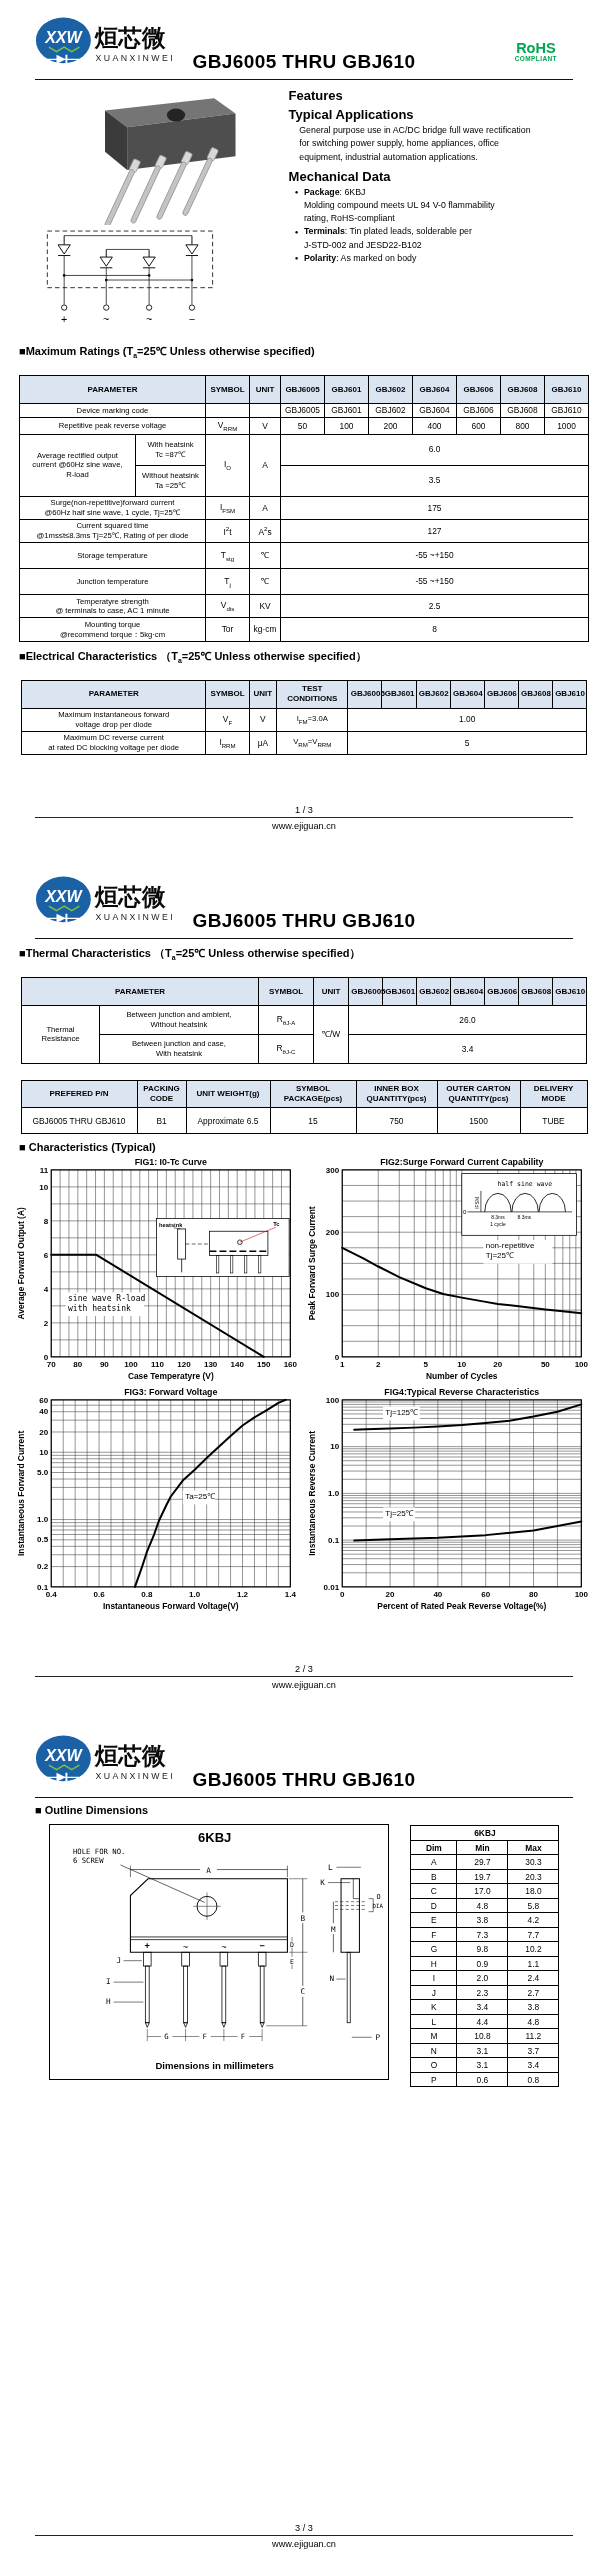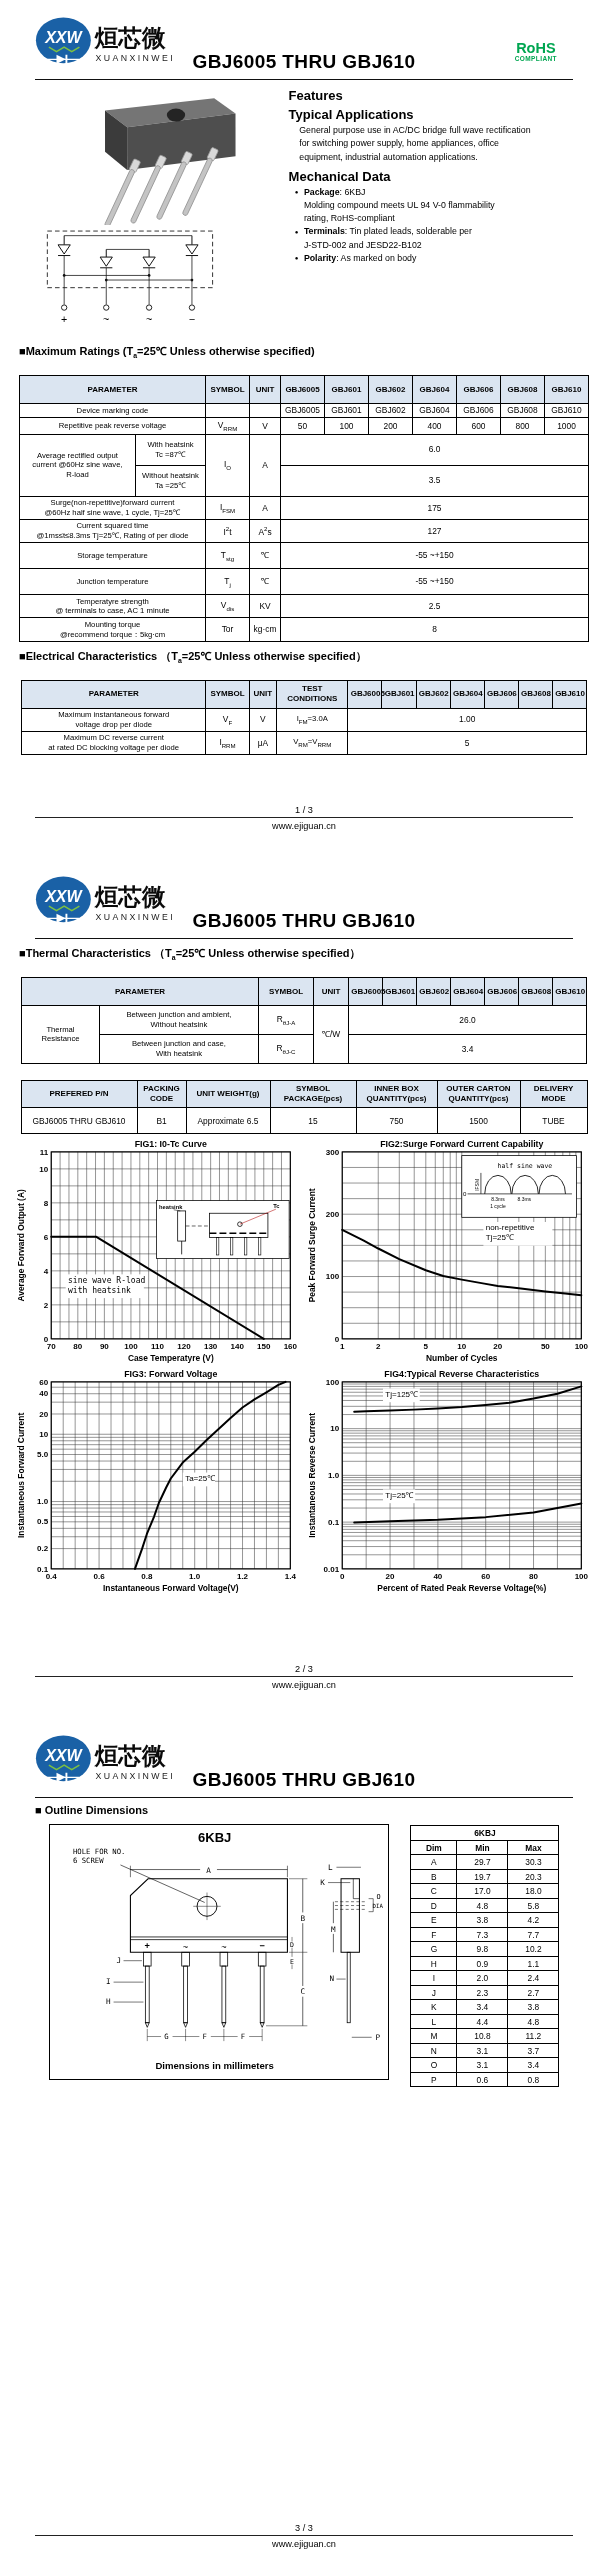--- a/index.html
+++ b/index.html
@@ -486,20 +486,23 @@
           <td>B1</td>
         <td>Approximate  6.5</td>
           <td>15</td>
         <td>750</td>
           <td>1500</td>
         <td>TUBE</td>
       </tr>
     </tbody>
   </table>
 
+  <div class="sec-head">
+    <span>■</span> <span>Characteristics (Typical)</span>
+  </div>
   <div class="charts">
     <div class="chart-cell"><svg width="282" height="227" viewBox="0 0 368 296">
           <line x1="46" y1="18" x2="46" y2="262" stroke="#3a3a3a" stroke-width="0.7"></line>
           <line x1="57.555439999999976" y1="18" x2="57.555439999999976" y2="262" stroke="#3a3a3a" stroke-width="0.7"></line>
           <line x1="69.11087999999995" y1="18" x2="69.11087999999995" y2="262" stroke="#3a3a3a" stroke-width="0.7"></line>
           <line x1="80.66631999999994" y1="18" x2="80.66631999999994" y2="262" stroke="#3a3a3a" stroke-width="0.7"></line>
           <line x1="92.22175999999992" y1="18" x2="92.22175999999992" y2="262" stroke="#3a3a3a" stroke-width="0.7"></line>
           <line x1="103.77719999999991" y1="18" x2="103.77719999999991" y2="262" stroke="#3a3a3a" stroke-width="0.7"></line>
           <line x1="115.33263999999988" y1="18" x2="115.33263999999988" y2="262" stroke="#3a3a3a" stroke-width="0.7"></line>
           <line x1="126.88807999999985" y1="18" x2="126.88807999999985" y2="262" stroke="#3a3a3a" stroke-width="0.7"></line>

